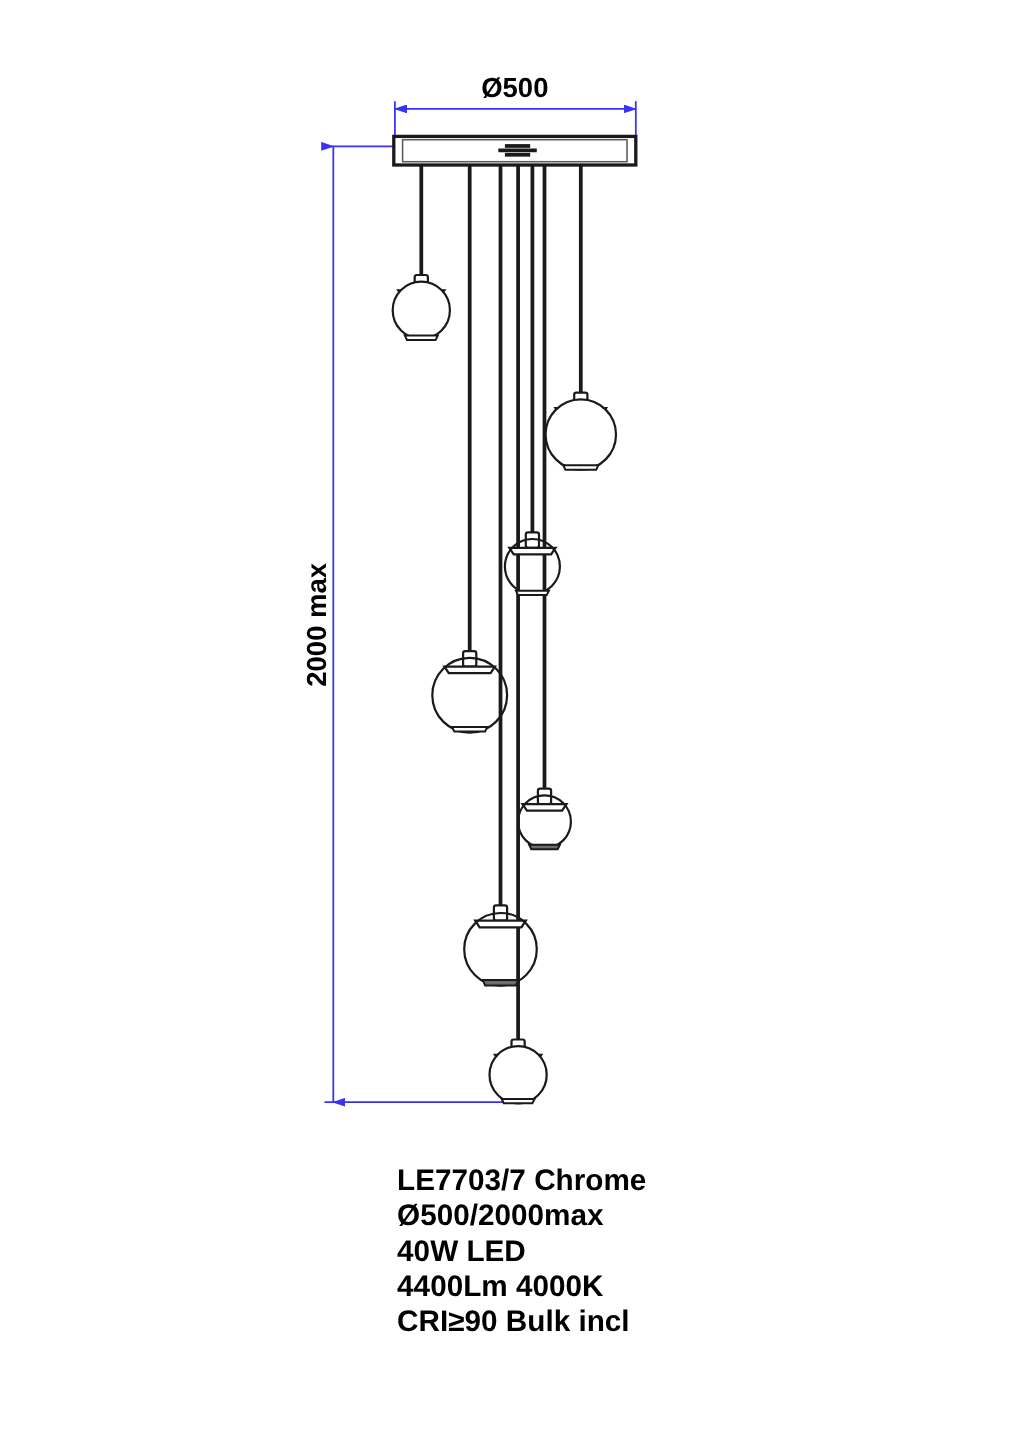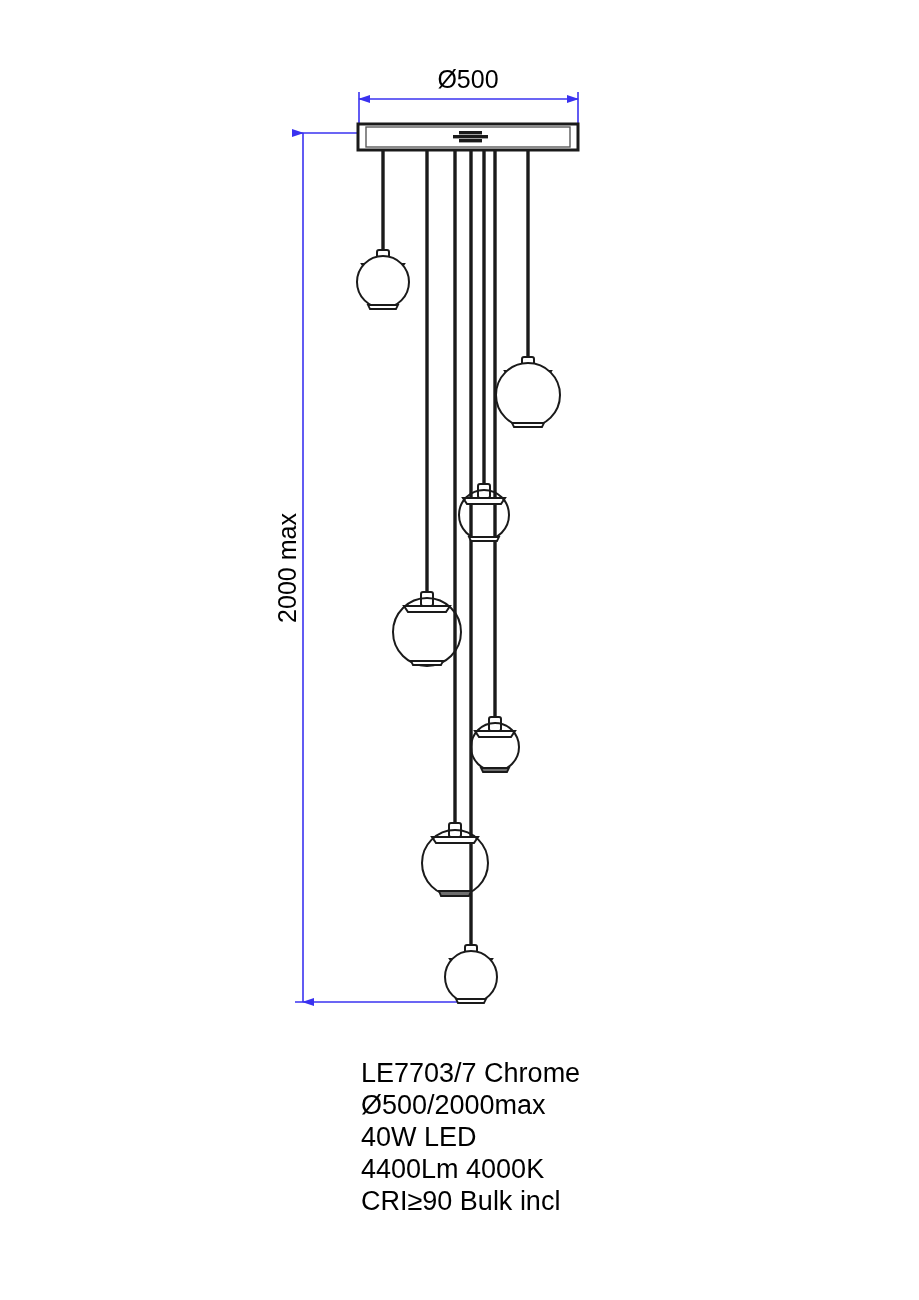--- a/index.html
+++ b/index.html
@@ -15,20 +15,21 @@
     overflow: hidden;
     font-family: "Liberation Sans", sans-serif;
     color: #000000;
   }
   #drawing-root {
     position: absolute;
     left: 0;
     top: 0;
     width: 919px;
     height: 1300px;
+    font-weight: bold;
   }
   svg#technical-drawing {
     display: block;
     width: 919px;
     height: 1300px;
   }
   .dim-text {
     font-family: "Liberation Sans", sans-serif;
     font-size: 25px;
     fill: #000000;

